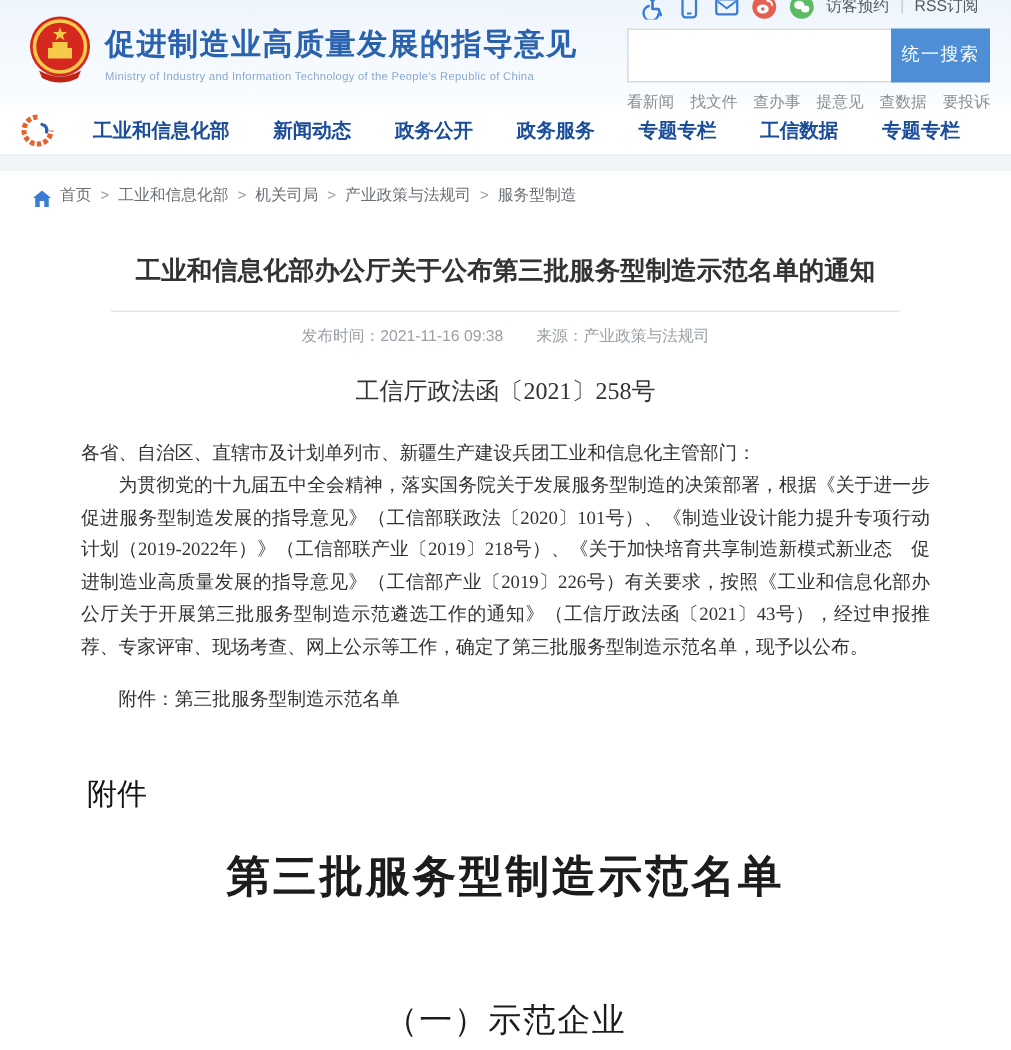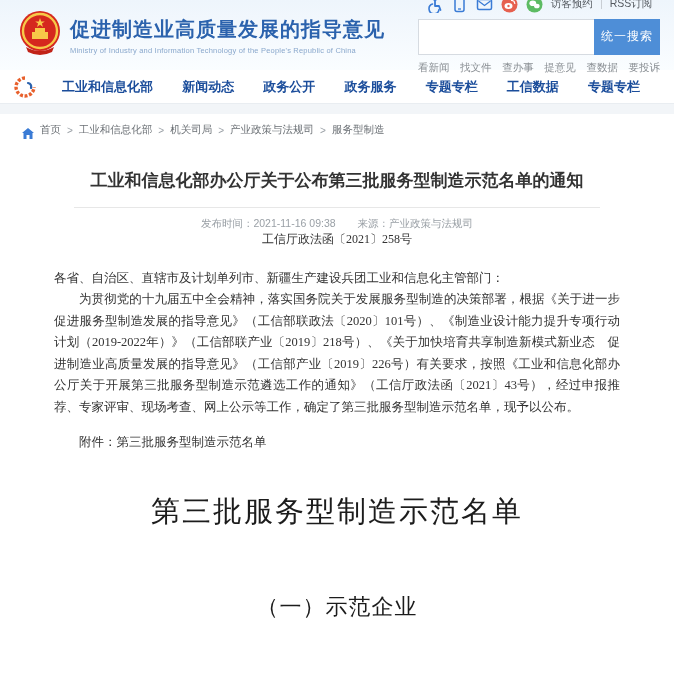--- a/index.html
+++ b/index.html
@@ -40,31 +40,31 @@
   .crumb-sep { font-size:10px; color:#9aa0a6; }
 
   
   .article { width:566px; margin:0 auto; }
   .art-title { text-align:center; font-size:17px; font-weight:bold; color:#333;
     margin-top:24px; line-height:1.4; }
   .art-rule { border:none; border-top:1px solid #e7e7e7; margin:14px 20px 0 20px; }
   .art-meta { text-align:center; font-size:10.5px; color:#9aa0a6; margin-top:9px; }
   .art-meta b { font-weight:normal; }
   .meta-gap { display:inline-block; width:22px; }
-  .doc-no { text-align:center; font-size:12px; color:#333; 
+  .doc-no { text-align:center; font-size:16px; color:#333; margin-top:20px;
     font-family:"Liberation Serif","DejaVu Serif",serif; }
   .body-text { margin-top:20px; font-size:12.5px; color:#333; line-height:1.72;
     font-family:"Liberation Serif","DejaVu Serif",serif; text-align:justify; }
   .body-text p.ind { text-indent:2em; }
 
   
   .scan { margin-top:38px; }
   .scan-label { font-size:20px; color:#151515; margin-left:58px;
     font-family:"Liberation Sans","DejaVu Sans",sans-serif; }
-  .scan-title { text-align:center; font-size:29px; font-weight:normal; color:#1c1c1c;
+  .scan-title { text-align:center; font-size:29px; font-weight:bold; color:#1c1c1c;
     letter-spacing:2px; margin-top:22px; }
   .scan-section { text-align:center; font-size:22px; color:#1c1c1c; margin-top:60px; letter-spacing:1px; }
 </style>
 </head>
 <body>
 
 <div class="header">
   <div class="brand">
     <span>
       <svg width="44" height="48" viewBox="0 0 44 48">
@@ -184,16 +184,17 @@
   <div class="doc-no">工信厅政法函〔2021〕258号</div>
 
   <div class="body-text">
     <p>各省、自治区、直辖市及计划单列市、新疆生产建设兵团工业和信息化主管部门：</p>
     <p class="ind">为贯彻党的十九届五中全会精神，落实国务院关于发展服务型制造的决策部署，根据《关于进一步促进服务型制造发展的指导意见》（工信部联政法〔2020〕101号）、《制造业设计能力提升专项行动计划（2019-2022年）》（工信部联产业〔2019〕218号）、《关于加快培育共享制造新模式新业态　促进制造业高质量发展的指导意见》（工信部产业〔2019〕226号）有关要求，按照《工业和信息化部办公厅关于开展第三批服务型制造示范遴选工作的通知》（工信厅政法函〔2021〕43号），经过申报推荐、专家评审、现场考查、网上公示等工作，确定了第三批服务型制造示范名单，现予以公布。</p>
     <p class="ind" style="margin-top:14px;">附件：第三批服务型制造示范名单</p>
   </div>
 </div>
 
 <div class="scan">
+  <div class="scan-label">附件</div>
   <div class="scan-title">第三批服务型制造示范名单</div>
   <div class="scan-section">（一）示范企业</div>
 
 </div>
 
 </body></html>

